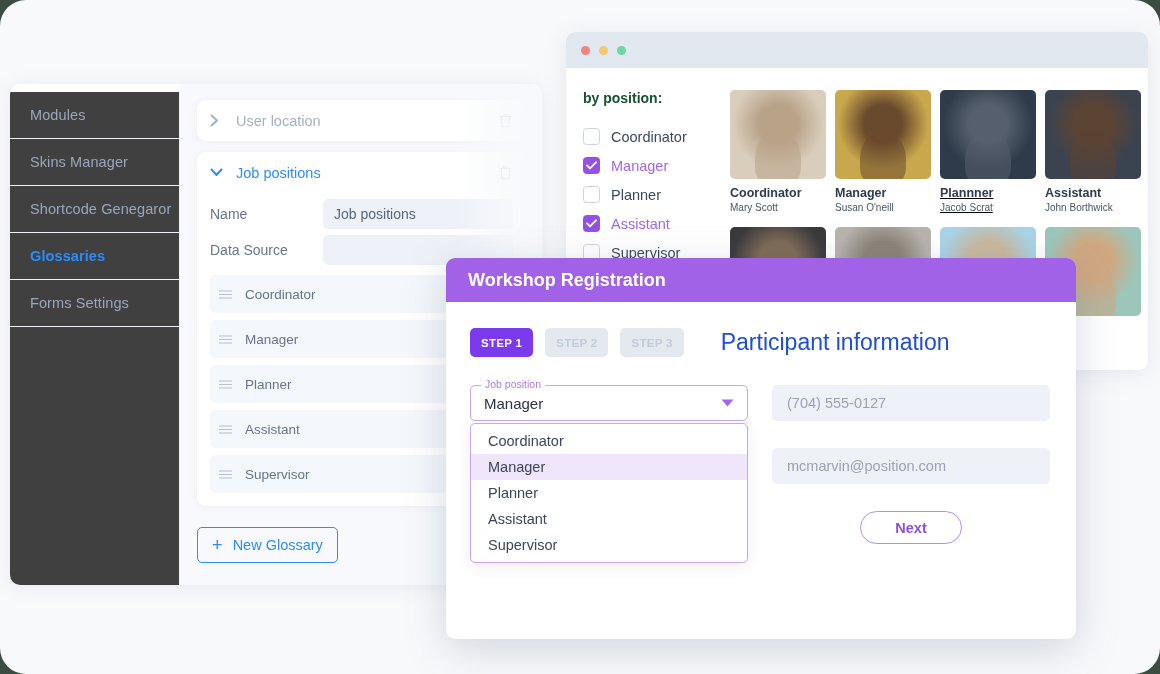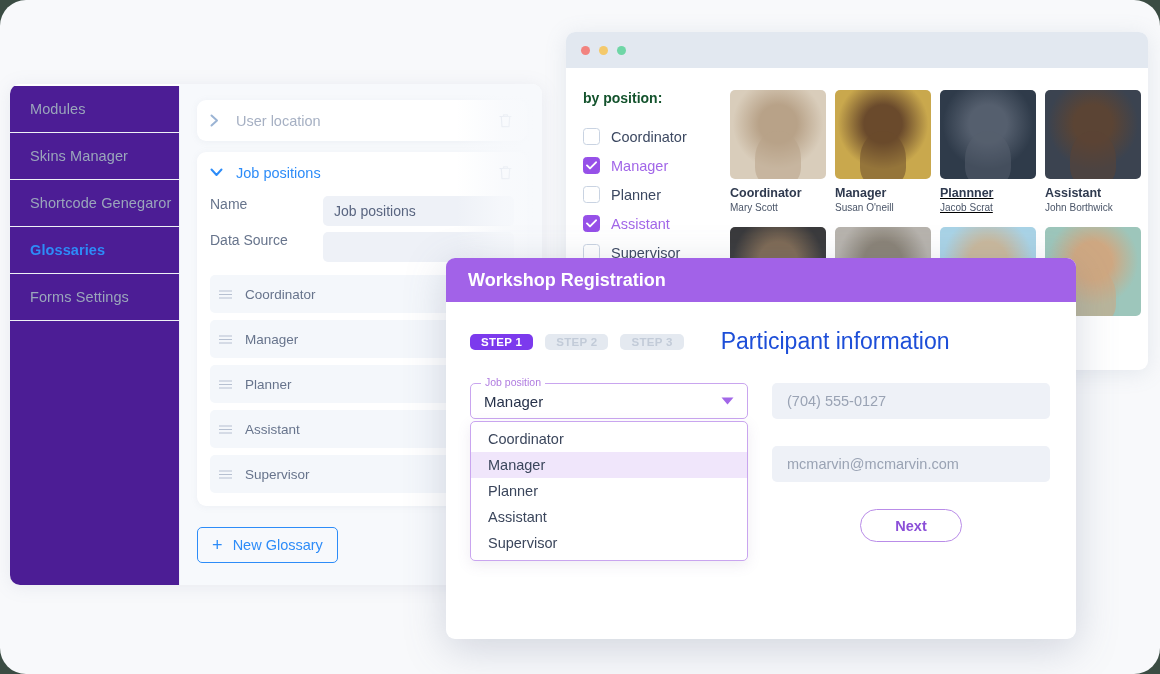--- a/index.html
+++ b/index.html
@@ -27,23 +27,23 @@
     left: 10px; top: 84px;
     width: 532px; height: 501px;
     background: #ffffff;
     border-radius: 10px;
     box-shadow: 0 2px 18px rgba(120,135,160,.13);
     overflow: hidden;
   }
 
   #admin-sidebar {
     position: absolute;
-    left: 0; top: 2px;
+    left: 0; top: 8px;
     width: 170px; height: 100%;
-    background: #4c1d95;
+    background: #404040;
     border-right: 1px solid #eef1f6;
   }
   .nav-item {
     height: 47px;
     display: flex; align-items: center;
     padding-left: 20px;
     font-size: 14.5px;
     color: #9aa6bb;
     border-bottom: 1px solid #eef1f6;
     letter-spacing: .1px;
@@ -91,21 +91,21 @@
     font-size: 14.5px;
     color: #a6b0c3;
     padding-left: 9px;
   }
   .glossary-box.open .glossary-title { color: #2d8cf8; }
   .glossary-box.open .chev { color: #2d8cf8; }
   .trash { width: 15px; height: 17px; flex: none; color: #b9c3d4; cursor: pointer; }
   .trash svg { display: block; }
 
   .glossary-body { padding: 3px 13px 13px 13px; }
-  .frow { display: flex; align-items: flex-start; height: 36px; }
+  .frow { display: flex; align-items: center; height: 36px; }
   .flabel { width: 113px; font-size: 14px; color: #67748c; flex: none; }
   .finput {
     flex: 1; height: 30px;
     background: #eef1f7;
     border-radius: 5px;
     display: flex; align-items: center;
     padding: 0 11px;
     font-size: 14px; color: #596580;
   }
   .term-row {
@@ -211,21 +211,21 @@
     background: #a262e8;
     border-radius: 9px 9px 0 0;
     display: flex; align-items: center;
     padding-left: 22px;
     color: #fff; font-size: 18px; font-weight: bold;
   }
   #modal-body { padding: 26px 26px 0 24px; position: relative; }
 
   #steps-row { display: flex; align-items: center; gap: 12px; }
   .step {
-    min-width: 54px; height: 16px;
+    min-width: 54px; height: 29px;
     border-radius: 5px;
     display: flex; align-items: center; justify-content: center;
     padding: 0 11px;
     font-size: 11.5px; font-weight: bold; letter-spacing: .3px;
     background: #e4e9f0; color: #c2cbd8;
     cursor: pointer;
   }
   .step.active { background: #7c3aed; color: #fff; }
   #modal-heading {
     margin-left: 25px;
@@ -546,20 +546,20 @@
                 <div class="opt selected">Manager</div>
                 <div class="opt">Planner</div>
                 <div class="opt">Assistant</div>
                 <div class="opt">Supervisor</div>
               </div>
           </div>
         </div>
 
         <div class="fcol">
           <div class="tfield">(704) 555-0127</div>
-          <div class="tfield">mcmarvin@mcmarvin.com</div>
+          <div class="tfield">mcmarvin@position.com</div>
           <button id="next-btn">Next</button>
         </div>
       </div>
     </div>
   </div>
 
 </div>
 
 </body></html>

